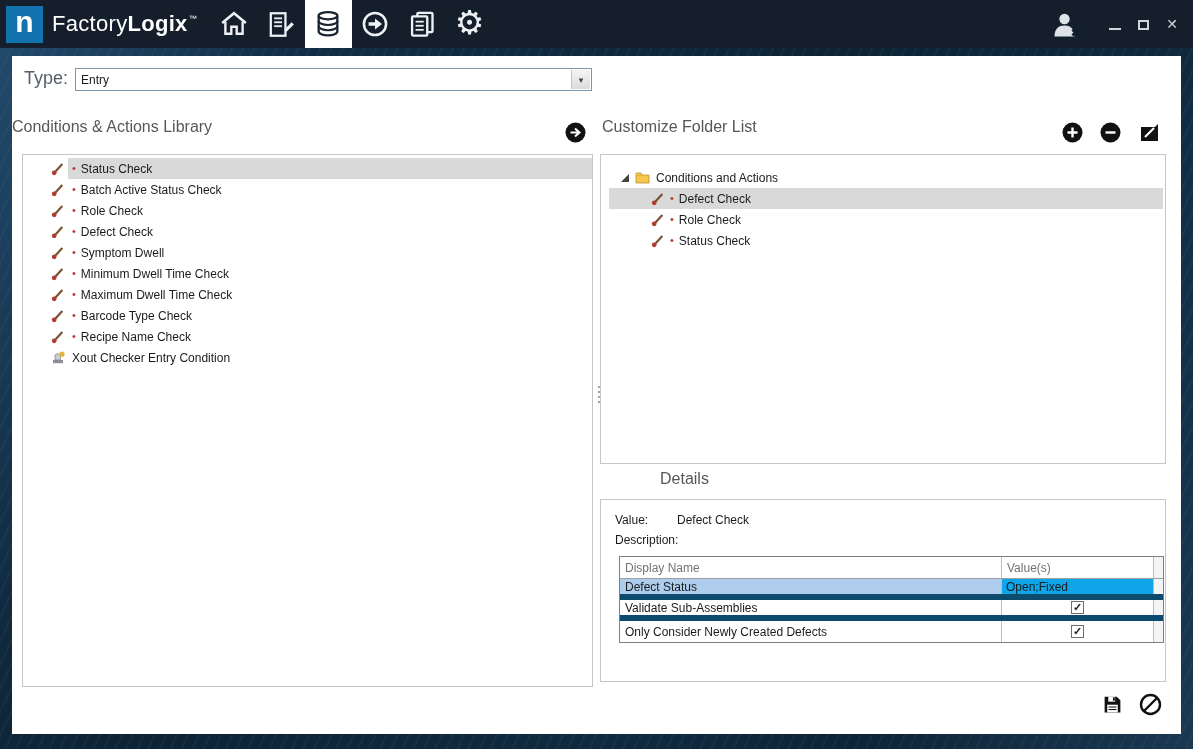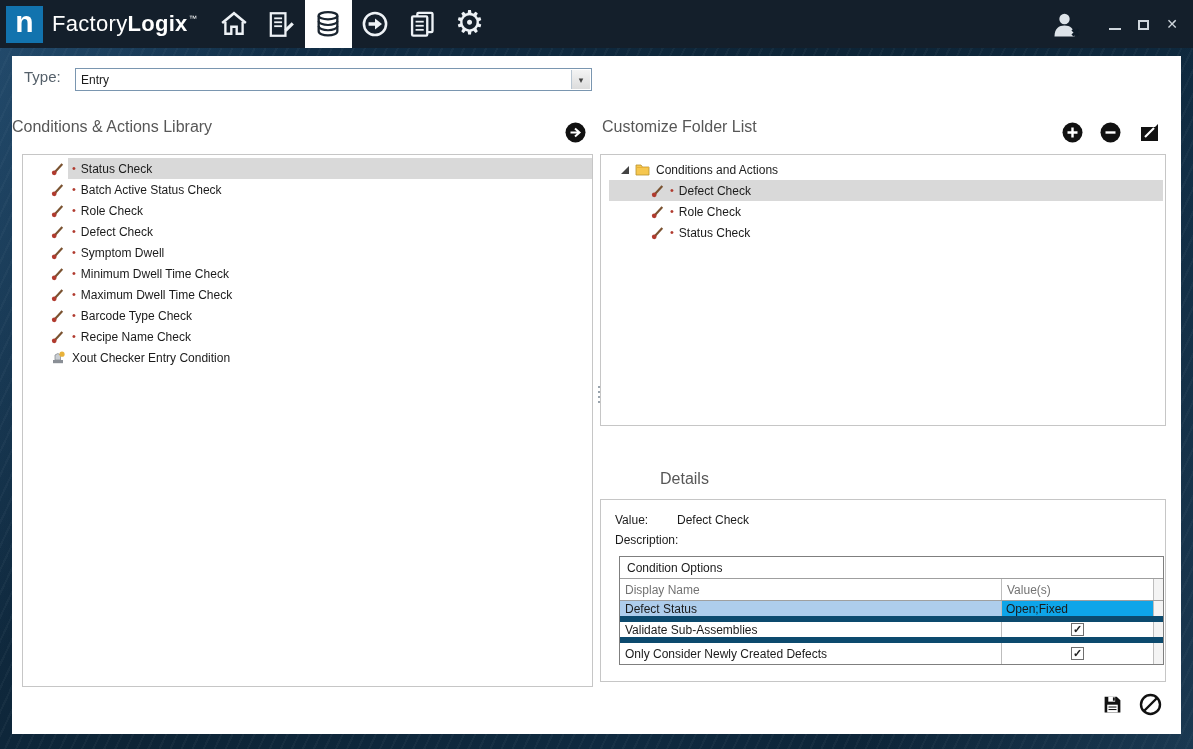--- a/index.html
+++ b/index.html
@@ -31,21 +31,21 @@
   .win-controls { margin-left:auto; display:flex; align-items:center; gap:17px; padding-right:15px; }
   .user-ico { margin-right:10px; position:relative; top:2px; cursor:pointer; }
   .btn-min { width:12px; height:11px; border-bottom:2px solid #cfd6dd; cursor:pointer; }
   .btn-max { width:11px; height:10px; border:2px solid #cfd6dd; margin-top:1px; cursor:pointer; }
   .btn-close { color:#cfd6dd; font-size:14px; line-height:1; cursor:pointer; }
 
   
   .panel { position:absolute; left:12px; top:56px; width:1169px; height:678px;
     background:#fff; z-index:4; }
 
-  .type-label { position:absolute; left:12px; top:12px; font-size:15px; color:#55606a; }
+  .type-label { position:absolute; left:12px; top:12px; font-size:18px; color:#55606a; }
   .combo { position:absolute; left:63px; top:12px; width:517px; height:23px;
     border:1px solid #7a96b0; background:#fff; font-size:12px; color:#1b1b1b;
     display:flex; align-items:center; padding-left:5px; cursor:pointer; }
   .combo-arrow { position:absolute; right:1px; top:1px; bottom:1px; width:19px;
     background:linear-gradient(#f4f4f4,#dcdcdc); border-left:1px solid #b9c6d2;
     display:flex; align-items:center; justify-content:center; font-size:9px; color:#444; }
 
   .sec-title { position:absolute; font-size:16px; color:#575757; }
   .lib-title { left:0; top:62px; }
   .folder-title { left:590px; top:62px; }
@@ -63,22 +63,22 @@
   .lib-row .hl { flex:1; height:21px; display:flex; align-items:center; gap:5px;
     padding-left:4px; margin-left:3px; }
   .lib-row.selected .hl { background:#d9d9d9; }
   .cond-ico, .xout-ico { display:inline-flex; width:14px; flex:none; }
   .bullet { color:#b03a2e; font-size:11px; line-height:1; }
 
   .splitter { position:absolute; left:584px; top:330px; width:6px; height:26px;
     display:flex; flex-direction:column; gap:3px; align-items:center; cursor:col-resize; }
   .splitter i { width:2px; height:2px; background:#9aa4ad; display:block; }
 
-  .treebox { position:absolute; left:588px; top:98px; width:566px; height:272px;
-    border:1px solid #c6c6c6; overflow:hidden; font-size:12px; color:#1b1b1b; padding-top:4px; }
+  .treebox { position:absolute; left:588px; top:98px; width:566px; height:310px;
+    border:1px solid #c6c6c6; overflow:hidden; font-size:12px; color:#1b1b1b; padding-top:12px; }
   .tree-root { height:21px; display:flex; align-items:center; gap:6px; padding-left:20px; cursor:pointer; }
   .expander { width:0; height:0; border-left:8px solid transparent; border-bottom:8px solid #444; }
   .tree-row { height:21px; display:flex; align-items:center; gap:5px;
     padding-left:42px; margin:0 2px 0 8px; cursor:pointer; }
   .tree-row.selected { background:#d9d9d9; }
 
   .detailsbox { position:absolute; left:588px; top:443px; width:566px; height:183px;
     border:1px solid #c6c6c6; font-size:12px; color:#1b1b1b; }
   .d-row { position:absolute; left:14px; right:10px; display:flex; }
   .d-name { top:13px; } .d-desc { top:33px; }
@@ -411,21 +411,20 @@
   <div class="detailsbox">
     <div class="d-row d-name">
       <span class="d-label">Value:</span>
       <span>Defect Check</span>
     </div>
     <div class="d-row d-desc">
       <span class="d-label">Description:</span>
     </div>
 
     <div class="opts">
-      <div class="opts-title">Condition Options</div>
       <div class="opts-head">
         <div class="c-name">Display Name</div>
         <div class="c-val">Value(s)</div>
         <div class="c-scroll"></div>
       </div>
       <div>
   <div class="opt-row selected">
     <div class="c-name">Defect Status</div>
     <div class="c-val">
       <span class="val-text">Open;Fixed</span>

